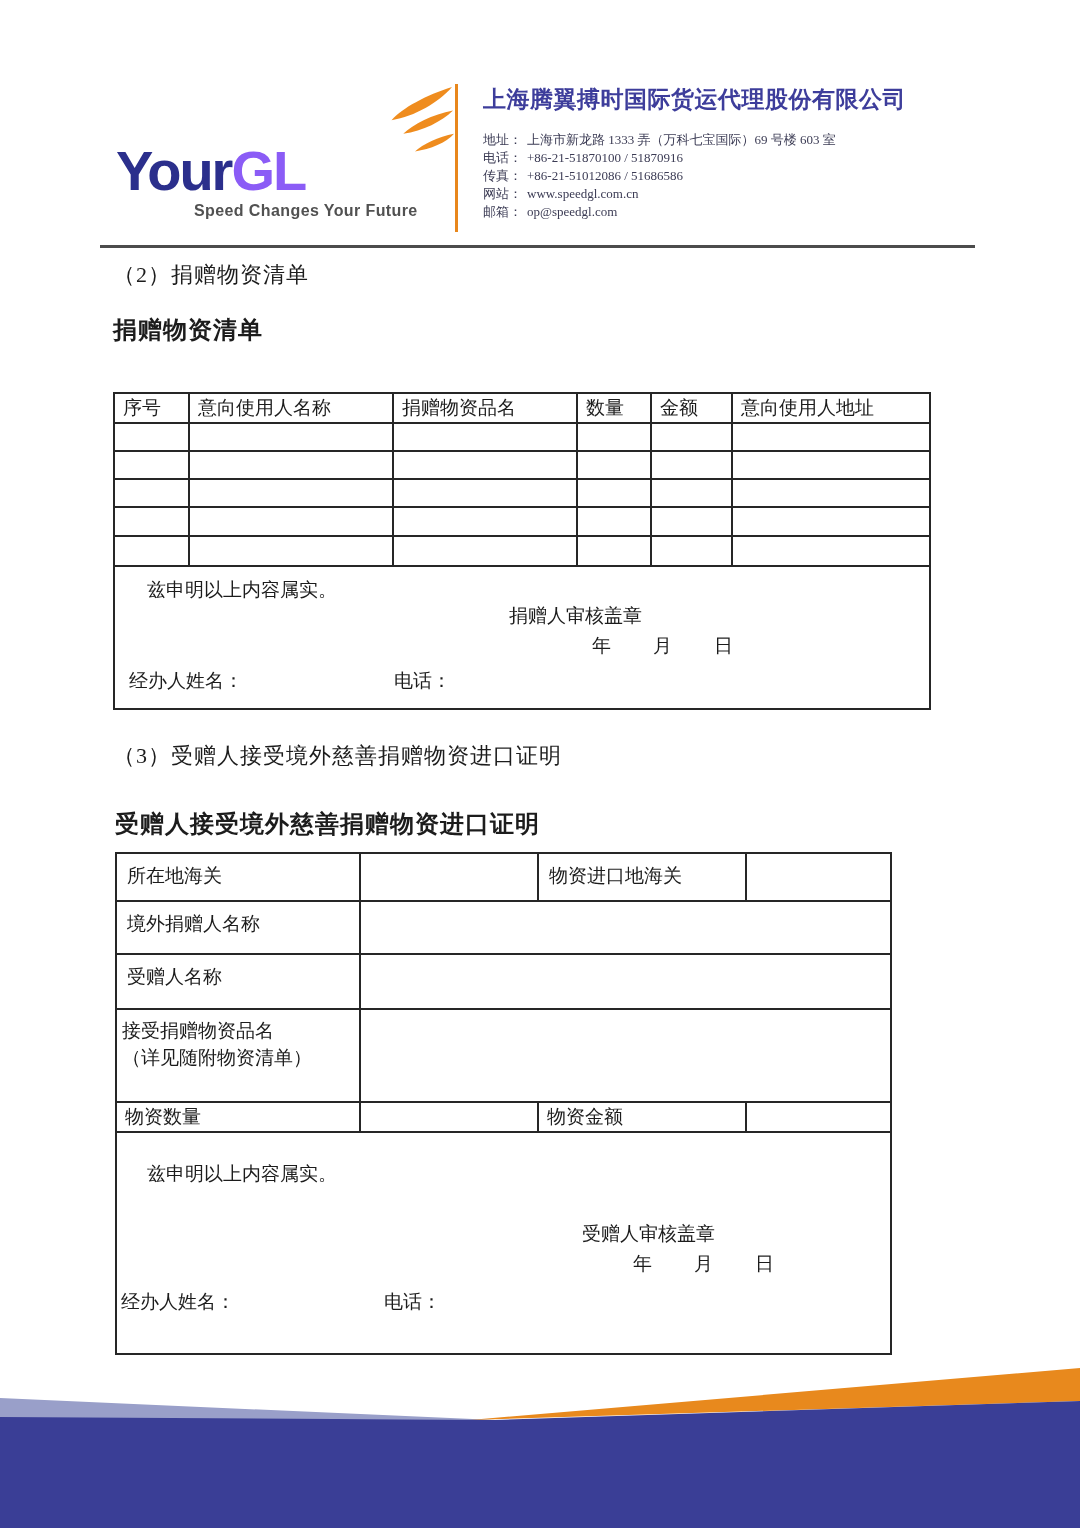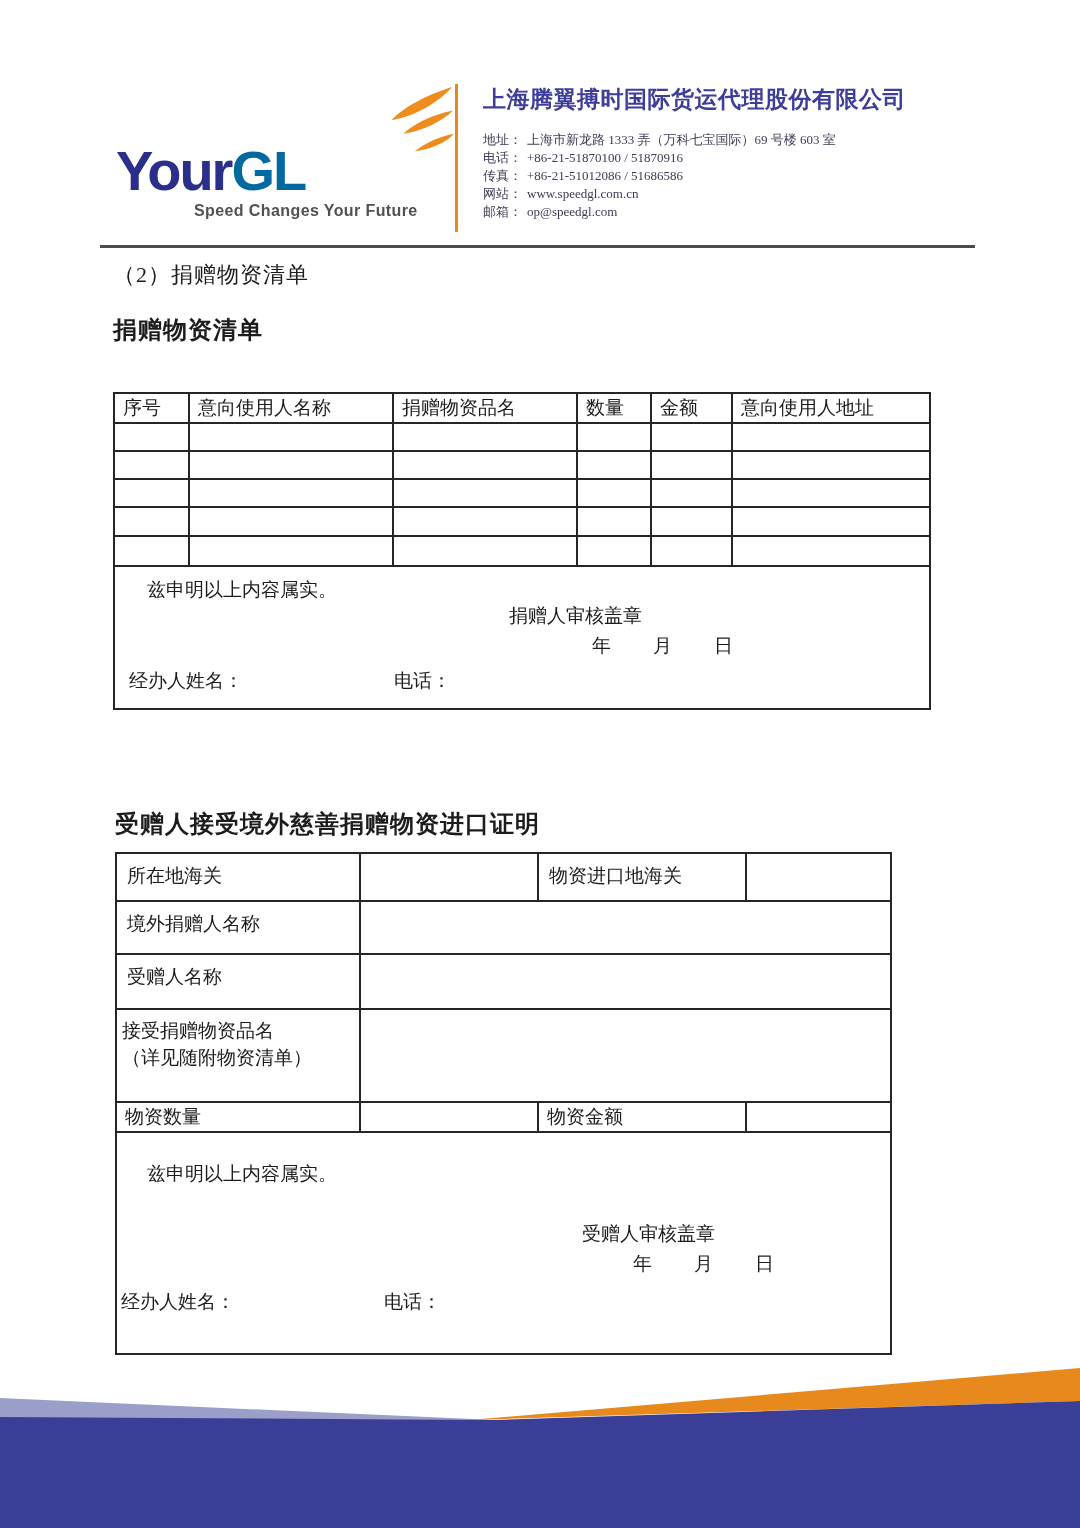--- a/index.html
+++ b/index.html
@@ -5,21 +5,21 @@
   html,body{margin:0;padding:0;background:#e9e9e9;}
   .page{
     position:relative;width:1080px;height:1528px;background:#ffffff;
     overflow:hidden;font-family:"Liberation Serif","DejaVu Serif",serif;color:#1c1c1c;
   }
   
   .logo-text{position:absolute;left:116px;top:138px;
     font-family:"Liberation Sans","DejaVu Sans",sans-serif;
     font-weight:bold;font-size:56px;letter-spacing:-2px;white-space:nowrap;}
   .logo-speed{color:#2b2f8c;}
-  .logo-gl{color:#0369a1;}
+  .logo-gl{color:#8b5cf6;}
   .wing{position:absolute;left:372px;top:86px;}
   .tagline{position:absolute;left:194px;top:202px;
     font-family:"Liberation Sans","DejaVu Sans",sans-serif;
     font-weight:bold;font-size:16px;color:#515151;letter-spacing:.4px;}
   .v-rule{position:absolute;left:455px;top:84px;width:3px;height:148px;background:#e8871c;}
   .company-name{position:absolute;left:483px;top:84px;width:470px;
     font-size:23px;font-weight:600;color:#3d3d9b;letter-spacing:.5px;white-space:nowrap;}
   .contacts{position:absolute;left:483px;top:131px;font-size:13px;color:#3b3b54;line-height:18px;}
   .contact-line{white-space:nowrap;}
   .c-label{margin-right:5px;}
@@ -158,20 +158,21 @@
         </div>
         <div class="decl-line d-op">
           <span>经办人姓名：</span>
           <span class="op-phone">电话：</span>
         </div>
       </td>
     </tr>
   </tbody>
     </table>
 
+  <div class="sec-heading sec3-heading">（3）受赠人接受境外慈善捐赠物资进口证明</div>
   <div class="tbl-title t2-title">受赠人接受境外慈善捐赠物资进口证明</div>
 
   <table class="t2">
     <colgroup>
         <col style="width:244px">
         <col style="width:178px">
         <col style="width:208px">
         <col style="width:145px">
       </colgroup>
     <tbody>

